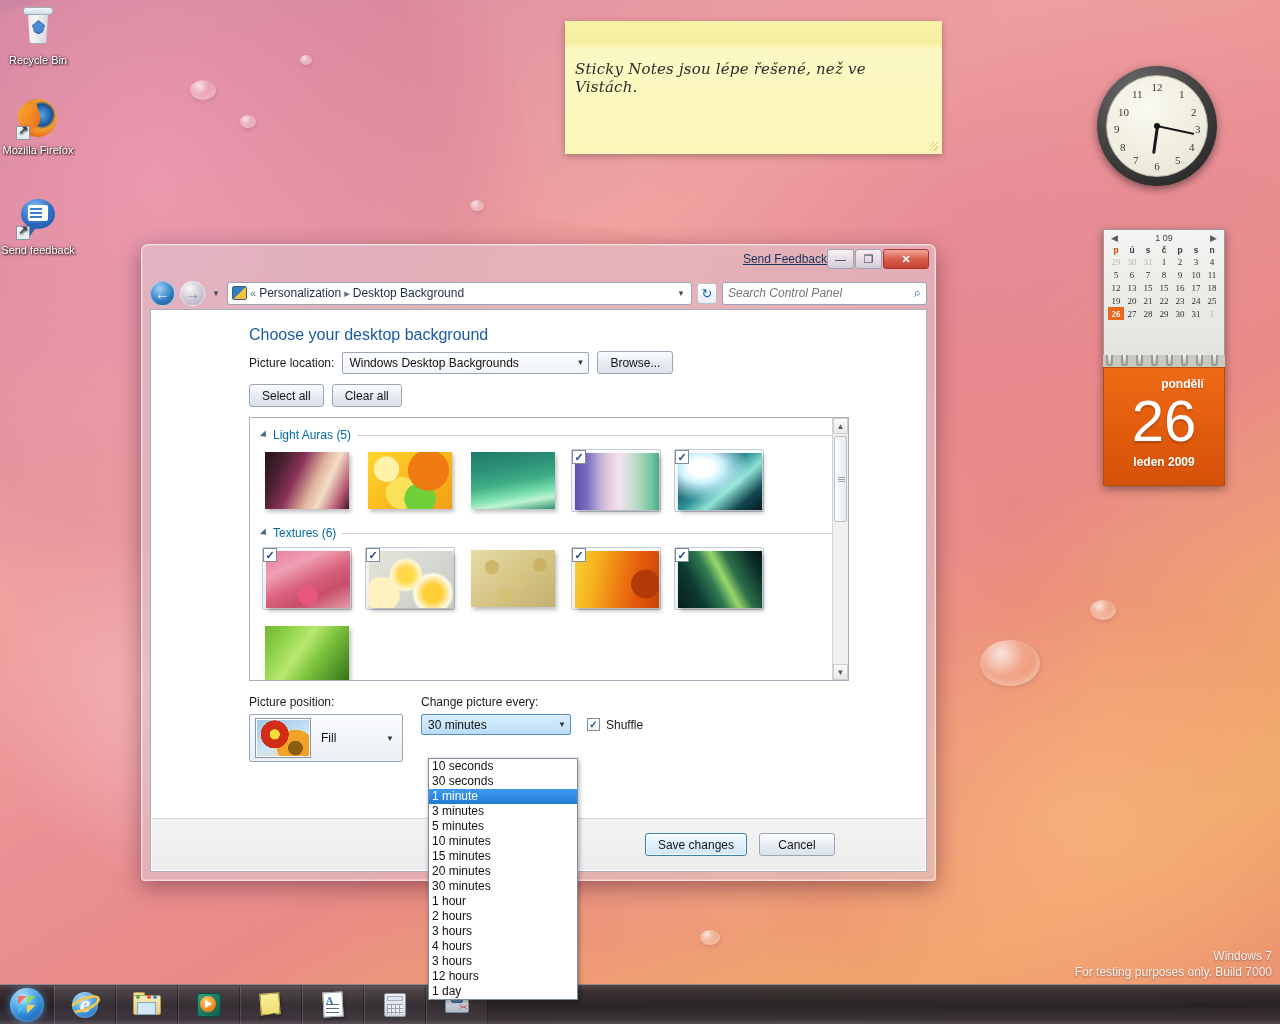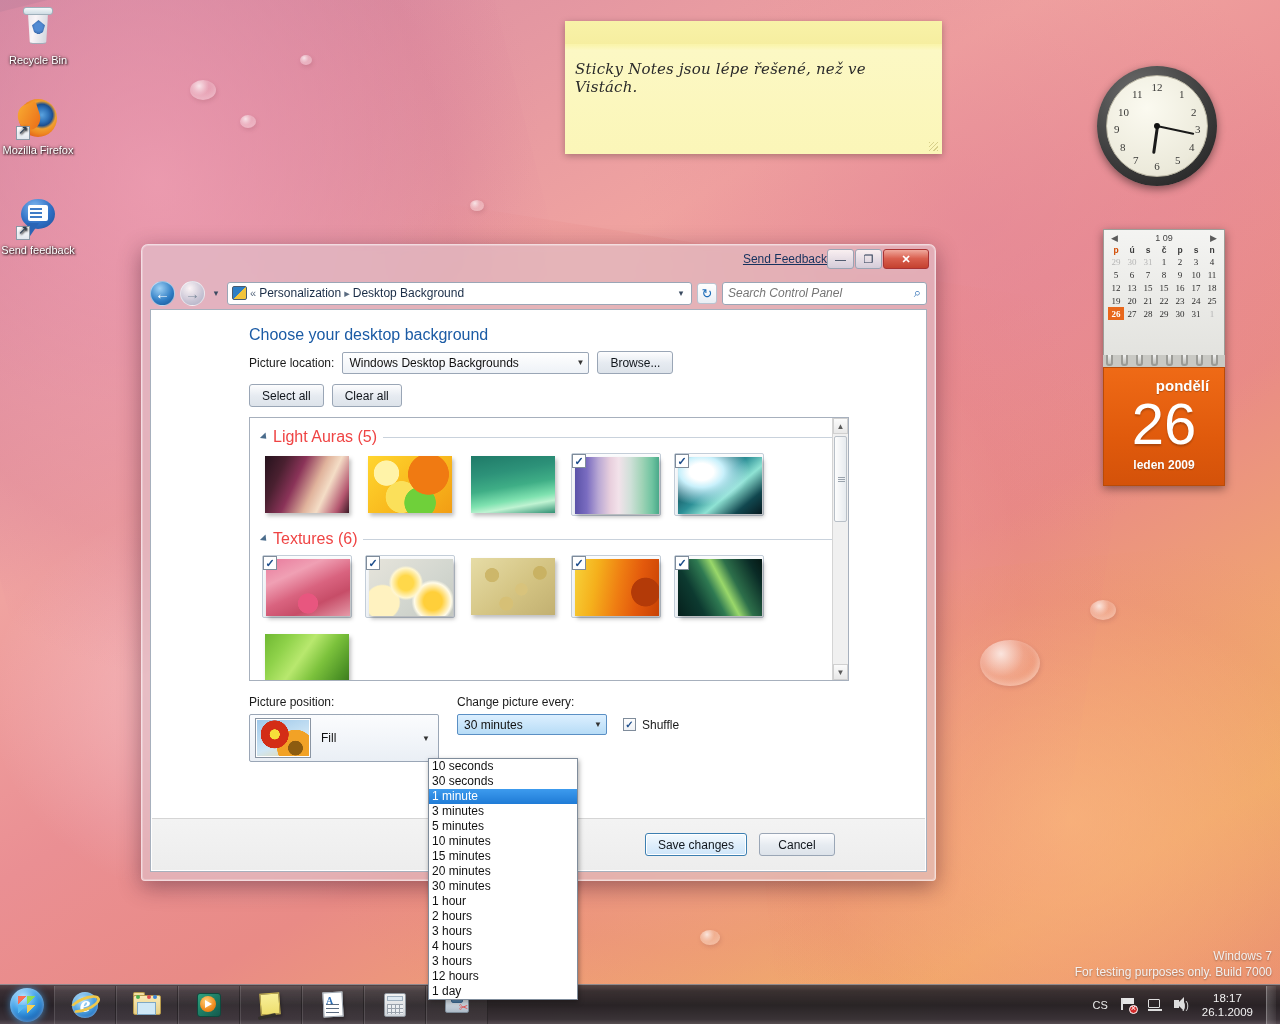--- a/index.html
+++ b/index.html
@@ -125,21 +125,21 @@
   .cal-grid .dw { font-weight:bold; color:#3c3c3c; padding-bottom:1px; }
   .cal-grid .dw.sun { color:#d24a00; }
   .cal-grid .d { padding:1.4px 0; color:#2b2b2b; font-family:"Liberation Serif", serif; font-size:9px; }
   .cal-grid .d.out { color:#b5b5b5; }
   .cal-grid .d.today { background:#e8671b; color:#fff; font-weight:bold; }
   .cal-spiral { height:12px; background:#c9c9c4; position:relative; overflow:hidden; }
   .cal-spiral .ring { position:absolute; top:-4px; width:7px; height:15px; border:2px solid #9b9b96;
     border-radius:3px; background: linear-gradient(180deg,#fff,#bdbdb8); }
   .cal-bot { background: linear-gradient(180deg,#ef6a16,#e05a0c 60%, #d4520a);
     border:1px solid #b94b08; height:119px; color:#fff; text-align:center; }
-  .cal-day { font-size:15px; font-weight:bold; margin-top:9px; text-shadow:0 1px 1px rgba(0,0,0,.25);margin-left:37px; }
+  .cal-day { font-size:12px; font-weight:bold; margin-top:9px; text-shadow:0 1px 1px rgba(0,0,0,.25);margin-left:37px; }
   .cal-num { font-size:58px; line-height:56px; margin-top:2px; font-weight:300; text-shadow:0 2px 2px rgba(0,0,0,.22); }
   .cal-mon { font-size:12px; font-weight:bold; margin-top:6px; text-shadow:0 1px 1px rgba(0,0,0,.25); }
 
   
   #watermark { position:absolute; right:8px; bottom:44px; text-align:right; color:#f4f0ef;
     font-size:12px; line-height:16px; text-shadow:0 1px 2px rgba(0,0,0,.35); }
 
   
   #cp-window {
     position:absolute; left:141px; top:244px; width:795px; height:637px;
@@ -205,40 +205,40 @@
     font-size:12px; color:#11161c; cursor:pointer; font-family:"Liberation Sans",sans-serif; }
   .btn.primary { border-color:#3c7fb1; box-shadow: inset 0 0 0 1px #fff;
     background: linear-gradient(180deg,#f4fafe,#dfeefb 50%, #cfe6fa); }
 
   
   #gallery { margin: 6px 0 0 0; width:600px; height:264px; border:1px solid #a7b0bd; background:#fff;
     position:relative; overflow:hidden; }
   #gallery-inner { position:absolute; inset:0 16px 0 0; padding:8px 0 0 8px; }
   .grp-head { display:flex; align-items:center; gap:6px; margin:2px 0 7px 4px; }
   .grp-tri { width:0;height:0;border-left:5px solid #4a6c8c;border-top:4px solid transparent;border-bottom:4px solid transparent; transform: rotate(45deg); }
-  .grp-title { font-size:16px; color:#ef4444; white-space:nowrap; }
+  .grp-title { font-size:12px; color:#0369a1; white-space:nowrap; }
   .grp-rule { flex:1; height:1px; background:#c9d2dc; }
   .thumb-row { display:flex; gap:13px; margin-left:4px; }
   .thumb { width:90px; height:63px; position:relative; padding:3px; }
   .thumb.sel { border:1px solid #c3cdd8; border-radius:2px; background:linear-gradient(180deg,#fbfcfd,#eef2f6); }
   .thumb .img { width:84px; height:57px; box-shadow: 2px 3px 4px rgba(0,0,0,.25); }
   .thumb .cbx { position:absolute; left:0; top:0; width:14px; height:14px; background:#fff;
     border:1px solid #7f8c9b; display:flex; align-items:center; justify-content:center;
     font-size:11px; color:#1e4e8c; font-weight:bold; line-height:1; }
   .vscroll { position:absolute; right:0; top:0; bottom:0; width:16px; background:#f0f0f0; border-left:1px solid #d4d4d4; }
   .vs-up, .vs-dn { height:16px; display:flex; align-items:center; justify-content:center; font-size:8px; color:#5a5a5a;
     background: linear-gradient(180deg,#fbfbfb,#e8e8e8); border:1px solid #d0d0d0; cursor:pointer; }
   .vs-thumb { position:absolute; top:18px; left:1px; width:13px; height:86px; border:1px solid #b9c0c8; border-radius:2px;
     background: linear-gradient(90deg,#fdfdfd,#e7ebef); cursor:pointer; }
   .vs-grip { position:absolute; left:3px; top:40px; width:7px; height:5px;
     background: repeating-linear-gradient(180deg,#9aa3ad 0 1px, transparent 1px 2px); }
 
   
   .opt-row { display:flex; align-items:flex-start; gap:18px; margin-top:14px; }
-  .pos-combo { width:190px; height:48px; border:1px solid #9aa6b6; border-radius:2px;
+  .pos-combo { width:154px; height:48px; border:1px solid #9aa6b6; border-radius:2px;
     background: linear-gradient(180deg,#fbfcfe,#eaeff5); display:flex; align-items:center; padding:3px 4px 3px 5px;text-align:center; }
   .pos-thumb { width:56px; height:40px; border:1px solid #8a95a3; background:#fff; padding:1px; }
   .pos-img { width:100%; height:100%;
     background:
       radial-gradient(circle at 34% 40%, #f6df3a 0 12%, rgba(0,0,0,0) 13%),
       radial-gradient(circle at 34% 40%, #d32d16 0 34%, rgba(0,0,0,0) 35%),
       radial-gradient(circle at 74% 78%, #8d5c10 0 15%, rgba(0,0,0,0) 16%),
       radial-gradient(circle at 74% 78%, #f2a226 0 38%, rgba(0,0,0,0) 39%),
       linear-gradient(160deg,#9ec8ea,#cfe6f5 60%,#e9d79a); }
   .pos-label { font-size:12px; color:#111; margin-left:10px; }
@@ -711,32 +711,13 @@
       </span>
   </div>
   <div class="tb-item">
     <span class="tb-ic">
         <span class="st-b"></span>
         <span class="st-l"></span>
         <span class="st-sc">✂</span>
       </span>
   </div>
 
-  <div id="tray">
-    <span class="tray-lang">CS</span>
-    <span class="tray-ic">
-        <span class="flag-ic"></span>
-        <span class="err-dot"></span>
-      </span>
-    <span class="tray-ic">
-        <span class="net-ic"></span>
-      </span>
-    <span class="tray-ic">
-        <span class="spk-ic"></span>
-        <span class="spk-wave">))</span>
-      </span>
-    <div id="tray-clock">
-      <div>18:17</div>
-      <div>26.1.2009</div>
-    </div>
-    <span id="show-desktop"></span>
-  </div>
 </div>
 
 </body></html>

